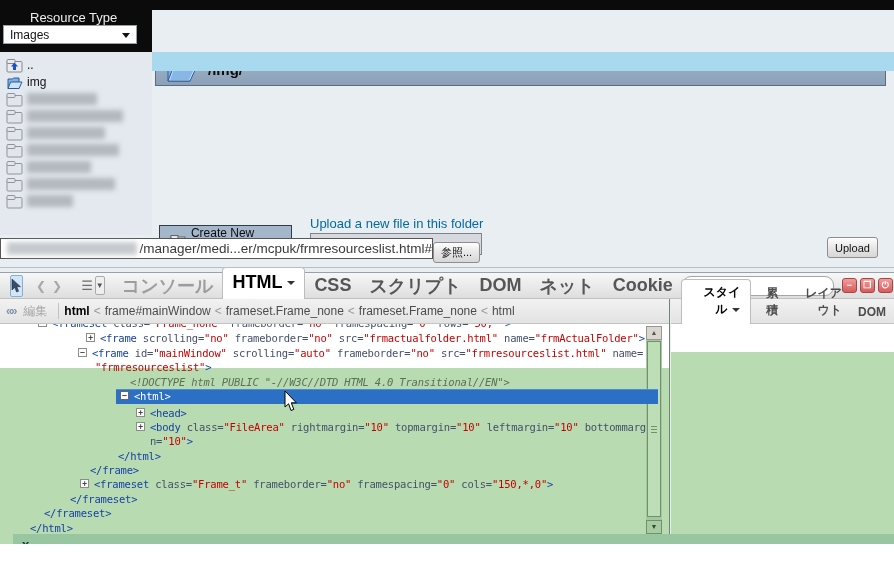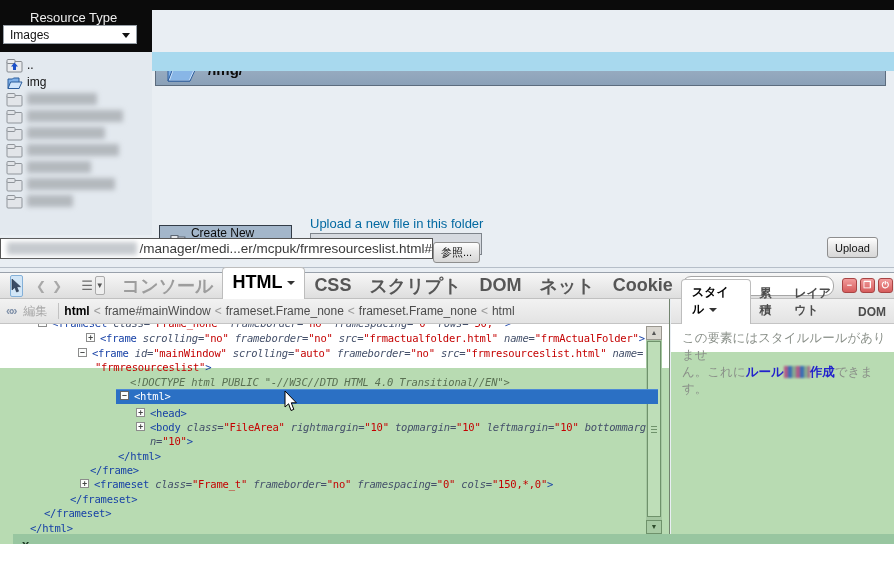--- a/index.html
+++ b/index.html
@@ -65,21 +65,21 @@
 
   
   .fb-crumbbar{left:0;top:299px;width:670px;height:25px;background:linear-gradient(#f2f2f2,#e3e3e3);
       border-bottom:1px solid #c4c4c4;box-sizing:border-box;display:flex;align-items:center;padding-left:6px;}
   .panel-toggle{color:#8494ab;font-size:12px;font-weight:bold;letter-spacing:-2px;margin-right:8px;}
   .edit-btn{color:#a8a8a8;font-size:12px;margin-right:6px;}
   .crumb{font-size:12px;color:#4c4c4c;white-space:nowrap;}
   .crumb .first{font-weight:bold;color:#000;}
   .crumb .sep{color:#9a9a9a;padding:0 4px;}
   .fb-rightbar{left:671px;top:299px;width:223px;height:25px;background:linear-gradient(#f2f2f2,#e3e3e3);
-      border-bottom:1px solid #c4c4c4;box-sizing:border-box;display:flex;align-items:flex-end;padding-left:10px;}
+      border-bottom:1px solid #c4c4c4;box-sizing:border-box;display:flex;align-items:flex-end;padding-left:10px;text-align:right;}
   .rtab{font-size:12px;font-weight:bold;color:#4c4c4c;padding:4px 8px;}
   .rtab.active{background:#fff;border:1px solid #bdbdbd;border-bottom:none;border-radius:4px 4px 0 0;
       color:#000;margin-bottom:-1px;padding:4px 10px 6px;}
 
   
   .bg-tree-white{left:0;top:324px;width:670px;height:44px;background:#fff;}
   .bg-green-left{left:0;top:368px;width:670px;height:166px;background:#b8dbb2;}
   .bg-right-white{left:671px;top:324px;width:223px;height:28px;background:#fff;}
   .bg-green-right{left:671px;top:352px;width:223px;height:182px;background:#b8dbb2;}
   .bg-bottombar{left:13px;top:534px;width:881px;height:27px;background:#98c6a0;}
@@ -89,21 +89,21 @@
 
   
   .tree{left:0;top:324px;width:662px;height:210px;overflow:hidden;
       font-family:"DejaVu Sans Mono",monospace;font-size:10.5px;letter-spacing:-0.2px;}
   .trow{position:absolute;width:100%;height:14px;line-height:14px;white-space:nowrap;}
   .tseg{position:absolute;top:0;}
   .tbox{position:absolute;top:2px;width:9px;height:9px;background:#fcfdfc;border:1px solid #8c8c8c;
       font:bold 8px/8px "DejaVu Sans Mono",monospace;text-align:center;color:#444;box-sizing:border-box;z-index:2;}
   .selbar{position:absolute;left:116px;top:0;width:542px;height:15px;background:#2b70c4;
       border-top:1px solid #4e8bd6;box-sizing:border-box;z-index:1;}
-  .sg-t{color:#1741a6;} .sg-a{color:#44506a;font-style:italic;} .sg-v{color:#c40000;}
+  .sg-t{color:#1741a6;} .sg-a{color:#44506a;} .sg-v{color:#c40000;}
   .sg-d{color:#5a7153;font-style:italic;} .sg-w{color:#fff;position:relative;z-index:2;margin-top:44px;}
   .trow.sel .tbox{border-color:#666;}
   .blurtxt{filter:blur(0.7px);}
 
   
   .style-msg{left:682px;top:330px;width:204px;font-size:12.5px;line-height:17px;color:#8a9089;}
   .style-link{color:#2222cc;font-weight:bold;}
   .garble{display:inline-block;width:26px;height:12px;vertical-align:-2px;filter:blur(1px);
       background:repeating-linear-gradient(90deg,#b05a88 0 4px,#3a6eb4 4px 8px,#88a890 8px 12px);}
 
@@ -339,24 +339,20 @@
         <span class="tseg" style="left:70px"><span class="sg-t">&lt;/frameset&gt;</span></span>
       </div>
       <div class="trow" style="top: 182px;">
         <span class="tseg" style="left:44px"><span class="sg-t">&lt;/frameset&gt;</span></span>
       </div>
       <div class="trow" style="top: 197px;">
         <span class="tseg" style="left:30px"><span class="sg-t">&lt;/html&gt;</span></span>
       </div>
     </div>
 
-  <div class="abs style-msg">
-    <span>この要素にはスタイルルールがありませ</span><br>
-    <span>ん。これに</span><span class="style-link">ルール</span><span class="garble"></span><span class="style-link">作成</span><span>できます。</span>
-  </div>
 
   <div class="abs sb-up">▲</div>
   <div class="abs sb-track"></div>
   <div class="abs sb-thumb">
       <span class="sb-grip"></span>
     </div>
   <div class="abs sb-down">▼</div>
 
   <svg class="abs" style="left:284px;top:391px;z-index:20" width="14" height="21" viewBox="0 0 14 21">
     <path d="M1 0 L1 16 L4.6 12.8 L7 19.5 L9.8 18.4 L7.3 11.8 L12.4 11.8 Z" fill="#fff" stroke="#000" stroke-width="1"></path>

